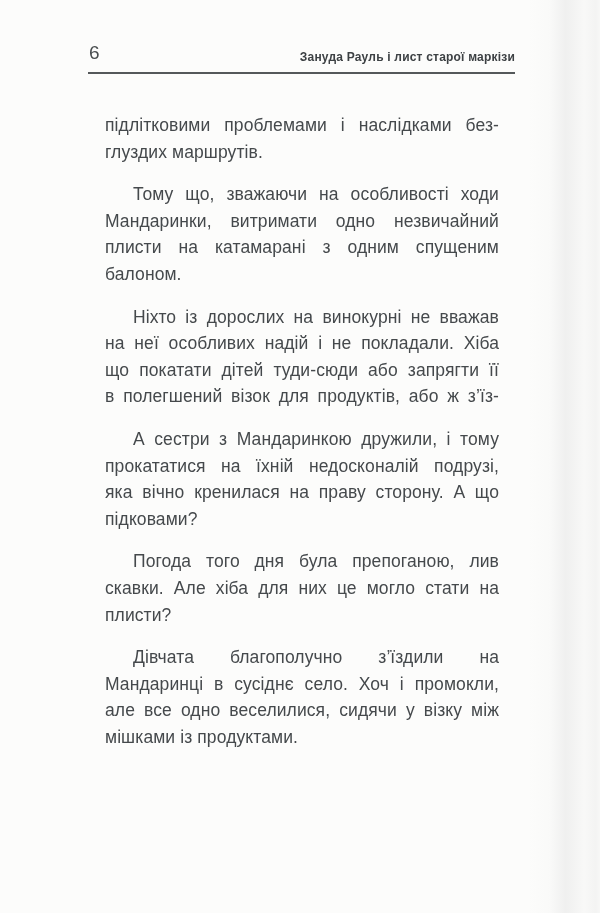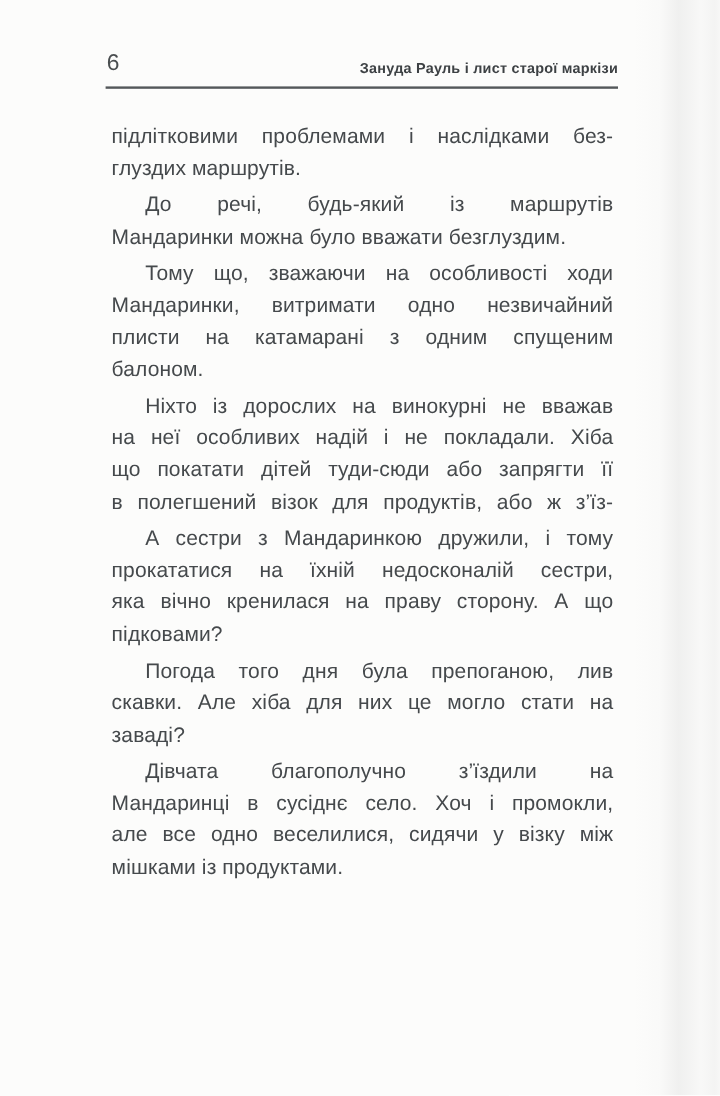--- a/index.html
+++ b/index.html
@@ -48,21 +48,21 @@
   .body-text {
     position: absolute;
     left: 89px;
     top: 96px;
     width: 426px;
     font-size: 17.5px;
     color: #45494c;
     letter-spacing: 0.1px;
   }
   .paragraph {
-    margin: 4px;
+    margin: 16px;
   }
   .line {
     height: 26.6px;
     line-height: 26.6px;
     text-align: justify;
     text-align-last: justify;
     white-space: normal;
   }
   .line.para-end {
     text-align-last: left;
@@ -98,45 +98,41 @@
   </header>
 
   <div class="header-rule"></div>
 
   <main class="body-text">
       <div class="paragraph">
         <div class="line">підлітковими проблемами і наслідками без-</div>
         <div class="line para-end">глуздих маршрутів.</div>
       </div>
       <div class="paragraph">
-        <div class="line first-indent">До речі, будь-який із маршрутів</div>
-        <div class="line para-end">Мандаринки можна було вважати безглуздим.</div>
-      </div>
-      <div class="paragraph">
         <div class="line first-indent">Тому що, зважаючи на особливості ходи</div>
         <div class="line">Мандаринки, витримати одно незвичайний</div>
         <div class="line">плисти на катамарані з одним спущеним</div>
         <div class="line para-end">балоном.</div>
       </div>
       <div class="paragraph">
         <div class="line first-indent">Ніхто із дорослих на винокурні не вважав</div>
         <div class="line">на неї особливих надій і не покладали. Хіба</div>
         <div class="line">що покатати дітей туди-сюди або запрягти її</div>
         <div class="line">в полегшений візок для продуктів, або ж з’їз-</div>
       </div>
       <div class="paragraph">
         <div class="line first-indent">А сестри з Мандаринкою дружили, і тому</div>
-        <div class="line">прокататися на їхній недосконалій сестри,</div>
+        <div class="line">прокататися на їхній недосконалій подрузі,</div>
         <div class="line">яка вічно кренилася на праву сторону. А що</div>
         <div class="line para-end">підковами?</div>
       </div>
       <div class="paragraph">
         <div class="line first-indent">Погода того дня була препоганою, лив</div>
         <div class="line">скавки. Але хіба для них це могло стати на</div>
-        <div class="line para-end">заваді?</div>
+        <div class="line para-end">плисти?</div>
       </div>
       <div class="paragraph">
         <div class="line first-indent">Дівчата благополучно з’їздили на</div>
         <div class="line">Мандаринці в сусіднє село. Хоч і промокли,</div>
         <div class="line">але все одно веселилися, сидячи у візку між</div>
         <div class="line para-end">мішками із продуктами.</div>
       </div>
     </main>
 
   <div class="page-edge-shadow"></div>

